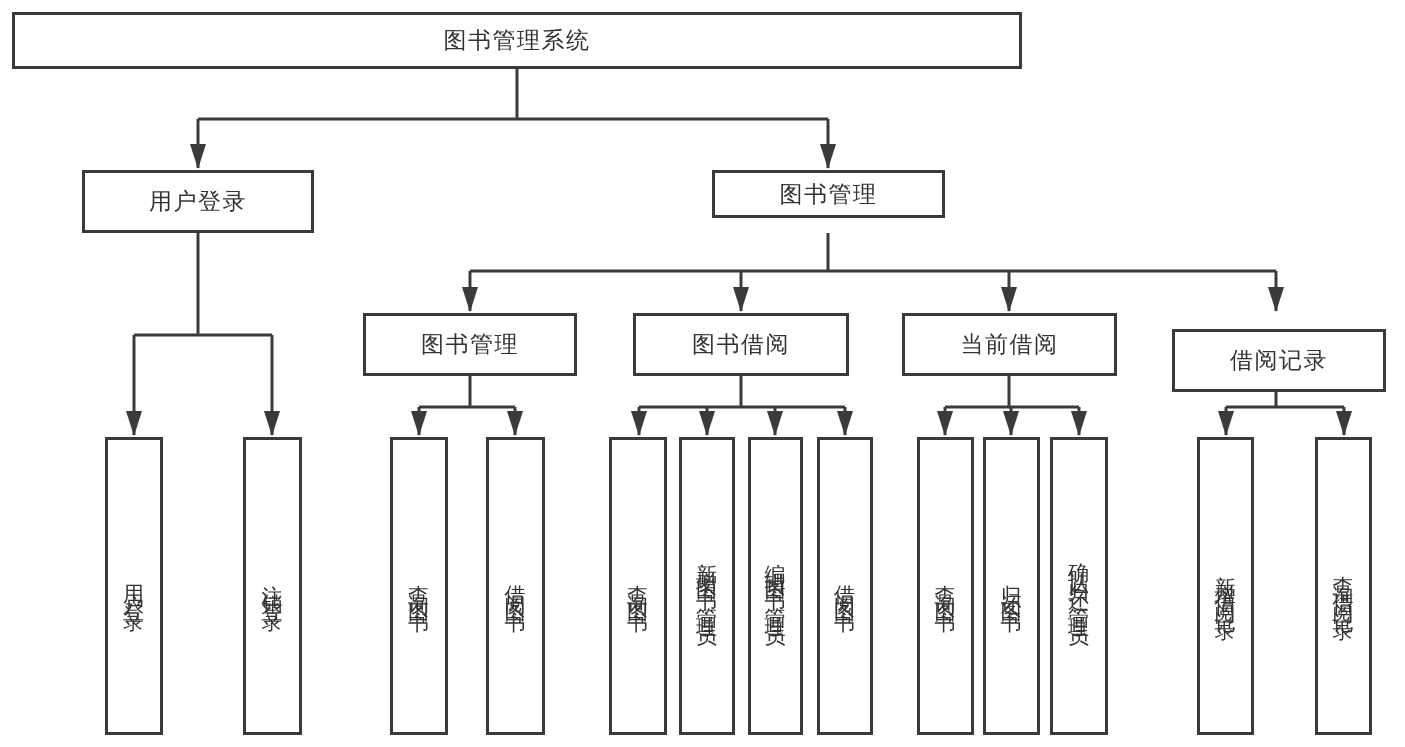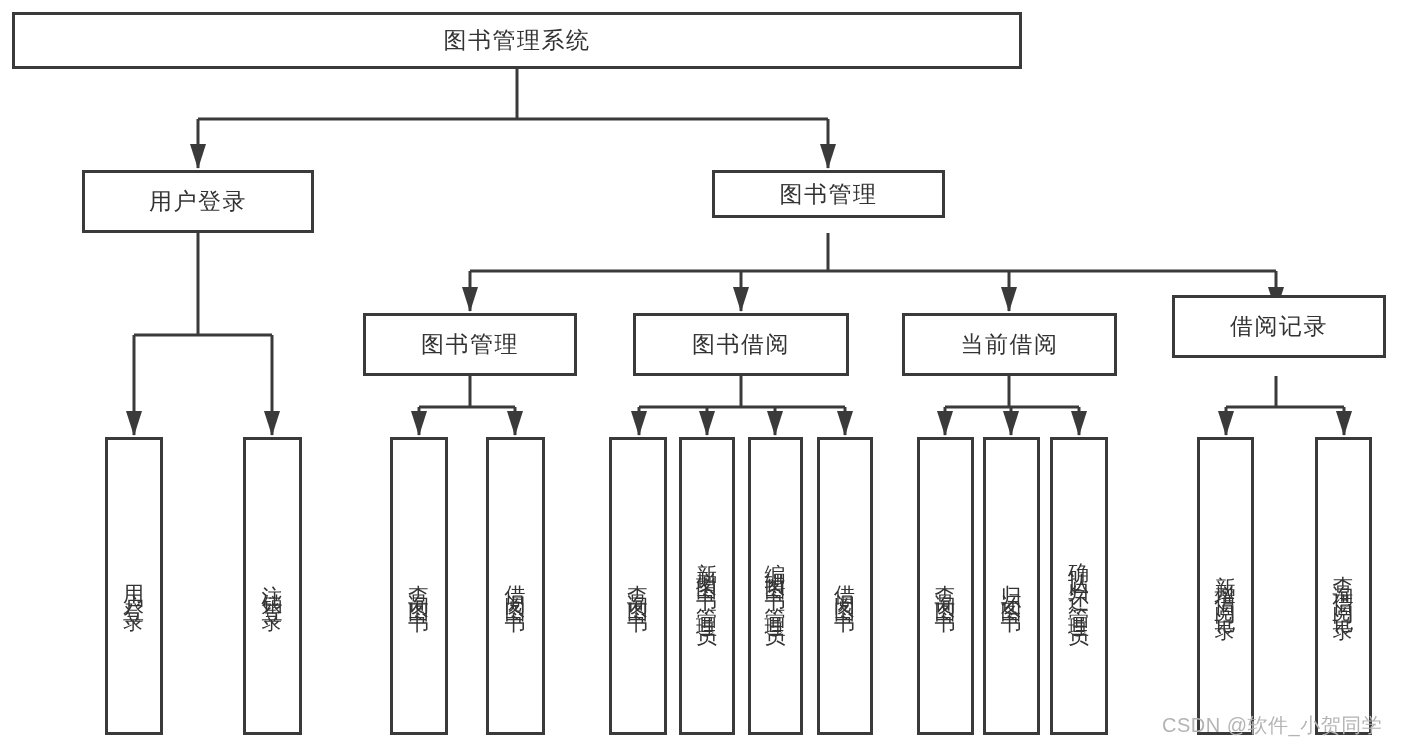--- a/index.html
+++ b/index.html
@@ -137,21 +137,21 @@
 
   <div class="box hbox" style="left:363px;top:313px;width:214px;height:63px">
     <span class="lbl">图书管理</span>
   </div>
   <div class="box hbox" style="left:902px;top:313px;width:215px;height:63px">
     <span class="lbl">当前借阅</span>
   </div>
   <div class="box hbox" style="left:633px;top:313px;width:216px;height:63px">
     <span class="lbl">图书借阅</span>
   </div>
-  <div class="box hbox" style="left:1172px;top:295px;width:214px;height:63px">
+  <div class="box hbox" style="left:1172px;top:329px;width:214px;height:63px">
     <span class="lbl">借阅记录</span>
   </div>
 
   <div class="box vbox" style="left:105px;top:437px;width:58px;height:298px">
     <span class="lbl">用户登录</span>
   </div>
   <div class="box vbox" style="left:243px;top:437px;width:59px;height:298px">
     <span class="lbl">注销登录</span>
   </div>
 
@@ -185,15 +185,14 @@
     <span class="lbl">确认归还（管理员）</span>
   </div>
 
   <div class="box vbox" style="left:1197px;top:437px;width:57px;height:298px">
     <span class="lbl">新增借阅记录</span>
   </div>
   <div class="box vbox" style="left:1315px;top:437px;width:57px;height:298px">
     <span class="lbl">查询借阅记录</span>
   </div>
 
-  <div class="watermark">CSDN @软件_小贺同学</div>
 
 </div>
 
 </body></html>

